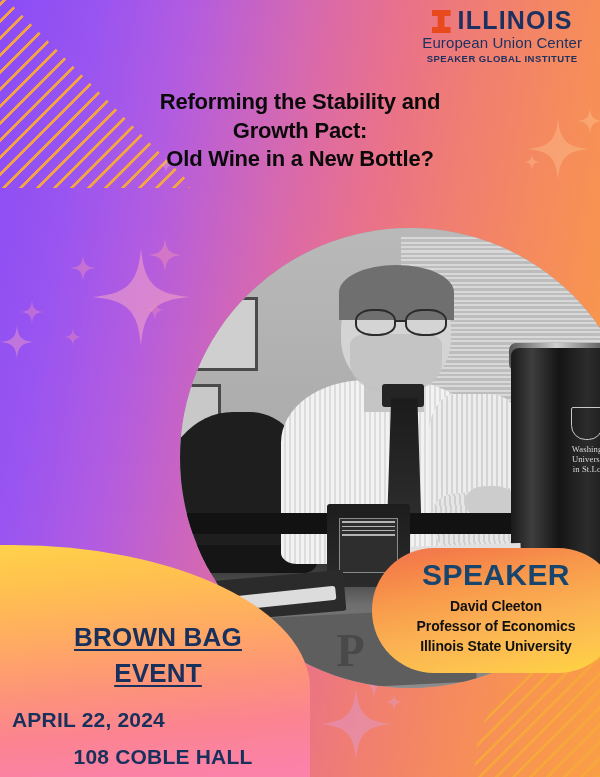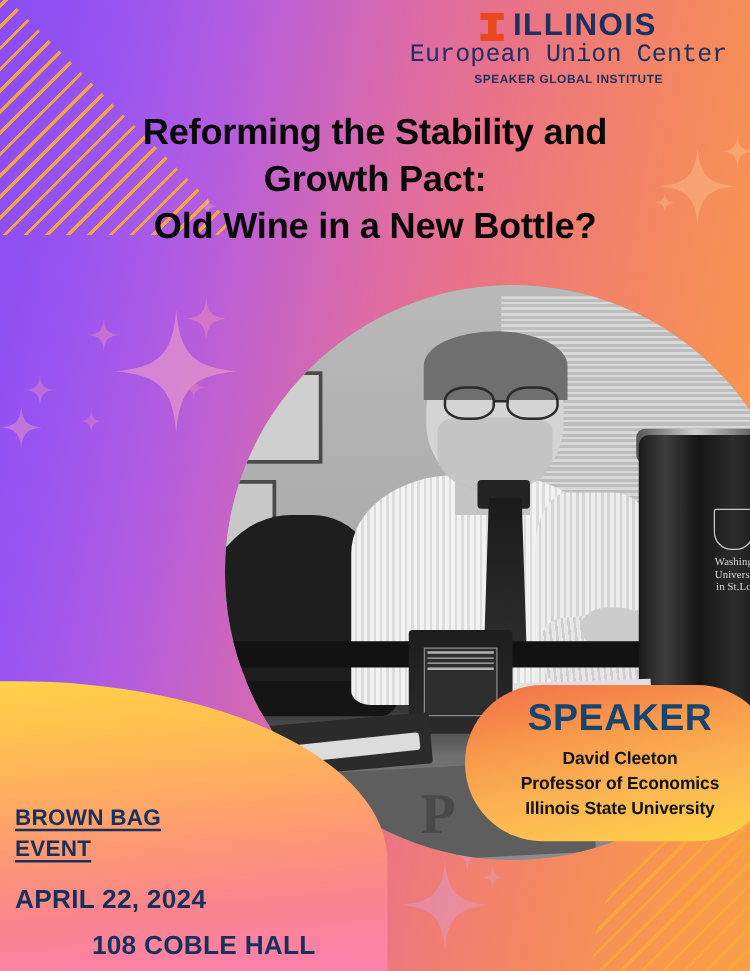--- a/index.html
+++ b/index.html
@@ -67,32 +67,32 @@
   .block-i::before {
     content:""; position:absolute; inset:0;
     background:#e84a1e;
     clip-path:polygon(0 0,100% 0,100% 26%,68% 26%,68% 74%,100% 74%,100% 100%,0 100%,0 74%,32% 74%,32% 26%,0 26%);
   }
   .logo-illinois {
     font-size:25px; font-weight:700; letter-spacing:1.2px;
     color:#1d3160;
   }
   .logo-row2 {
-    font-size:20px; color:#1d3160; margin-top:2px; letter-spacing:.1px;font-family:Liberation Mono, monospace;
+    font-size:15px; color:#1d3160; margin-top:2px; letter-spacing:.1px;
   }
   .logo-row3 {
     font-size:9.5px; font-weight:700; color:#1d3160;
     letter-spacing:.45px; margin-top:4px;
   }
 
   
   .title {
     position:absolute; left:0; right:0; top:88px;
     text-align:center;
-    font-size:29px; font-weight:800; line-height:1.30;
+    font-size:22px; font-weight:800; line-height:1.30;
     color:#0a0a0a; letter-spacing:-.2px;
     padding:0 35px;
   }
 
   
   .photo-circle {
     position:absolute;
     left:180px; top:228px;
     width:460px; height:460px;
     border-radius:50%;
@@ -167,23 +167,24 @@
   .detail-blob {
     position:absolute; left:0; bottom:0;
     width:310px; height:232px;
     background:linear-gradient(175deg,
         #ffd24a 0%, #ffc24e 16%, #ffab62 38%,
         #fd9478 58%, #fb8490 76%, #fb82a4 92%, #fc82ad 100%);
     border-radius:0 96% 0 0 / 0 62% 0 0;
   }
   .detail-txt { position:absolute; left:12px; bottom:8px; width:292px; color:#17305c; }
   .bb-line {
-    font-size:18px; font-weight:800; letter-spacing:.2px;
+    font-size:26px; font-weight:800; letter-spacing:.2px;
     text-decoration:underline; text-underline-offset:3px; text-decoration-thickness:2.4px;
     line-height:1.38;
+    text-align:center;
   }
   .dt-date { font-size:21px; font-weight:800; letter-spacing:.2px; margin-top:16px; }
   .dt-time { font-size:21px; font-weight:800; letter-spacing:.2px; margin-top:13px; padding-left:14px;}
   .dt-room { font-size:21px; font-weight:800; letter-spacing:.2px; margin-top:13px; padding-left:10px;text-align:center;}
 
   
   .speaker-pill {
     position:absolute; left:372px; top:548px;
     width:248px; height:125px;
     border-radius:62px 62px 62px 62px;

